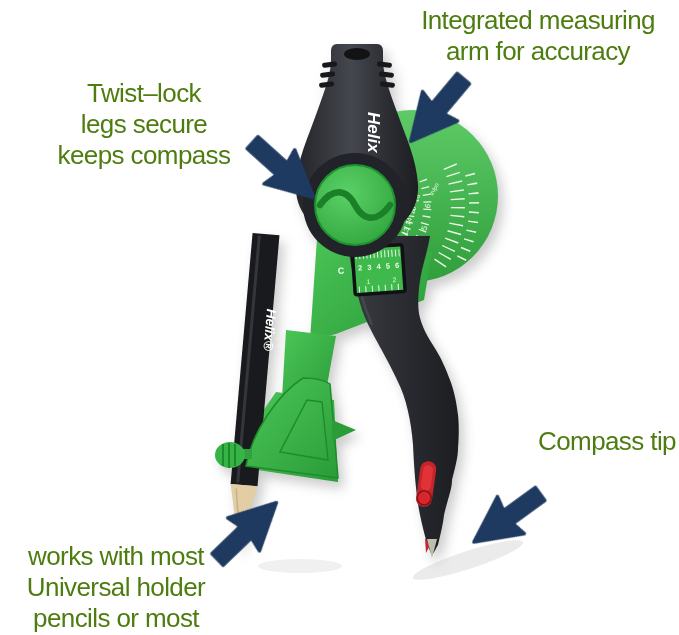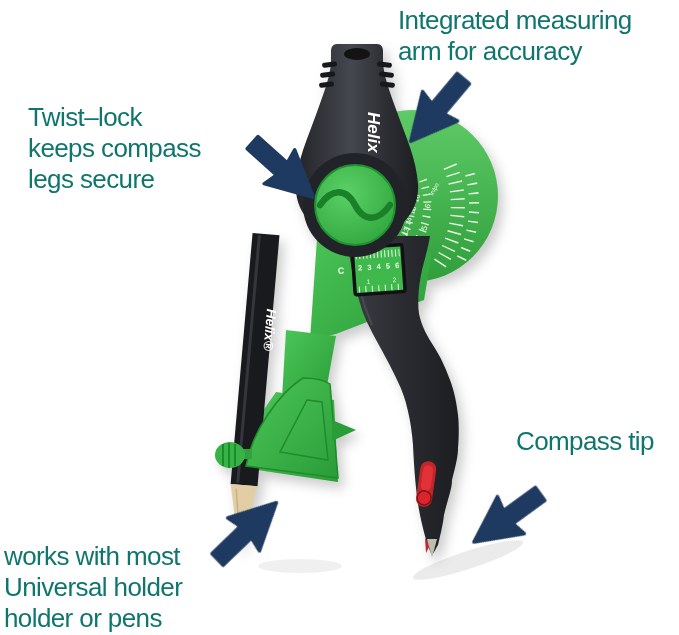--- a/index.html
+++ b/index.html
@@ -2,22 +2,22 @@
 <html><head>
 <meta charset="utf-8">
 <style>
   html,body { margin:0; padding:0; background:#fff; }
   .stage {
     position:relative; width:679px; height:635px; background:#ffffff;
     font-family:"Liberation Sans", sans-serif; overflow:hidden;
   }
   .art { position:absolute; left:0; top:0; width:679px; height:635px; }
   .callout {
-    position:absolute; color:#0f766e; font-size:26px; line-height:31px;
-    text-align:left; letter-spacing:-0.6px; font-weight:400;
+    position:absolute; color:#4d7c0f; font-size:26px; line-height:31px;
+    text-align:center; letter-spacing:-0.6px; font-weight:400;
   }
   .arrow { position:absolute; width:82px; height:52px; }
   .arrow svg { width:100%; height:100%; overflow:visible; }
   .product-shadow { filter: drop-shadow(5px 7px 6px rgba(0,0,0,0.20)); }
   text { font-family:"Liberation Sans", sans-serif; }
   .print { fill:#eefbea; }
 </style>
 </head>
 <body>
 
@@ -163,34 +163,34 @@
         <path d="M320,205 C332,188 346,188 355,205 C364,222 378,222 390,205" stroke="#1a8128" stroke-width="6.5" fill="none" stroke-linecap="round"></path>
       </g>
     </g>
   </svg>
 
   <div class="callout" style="left:398px; top:5px; width:280px;">
     <div>Integrated measuring</div>
     <div>arm for accuracy</div>
   </div>
 
-  <div class="callout" style="left:28px; top:102px; width:232px;">
+  <div class="callout" style="left:28px; top:78px; width:232px;">
     <div>Twist–lock</div>
+    <div>legs secure</div>
     <div>keeps compass</div>
-    <div>legs secure</div>
   </div>
 
   <div class="callout" style="left:516px; top:426px; width:182px;">
     <div>Compass tip</div>
   </div>
 
   <div class="callout" style="left:4px; top:541px; width:224px;">
     <div>works with most</div>
     <div>Universal holder</div>
-    <div>holder or pens</div>
+    <div>pencils or most</div>
   </div>
 
   <div class="arrow" style="left:396px; top:84px; transform:rotate(130deg);">
     <svg viewBox="0 0 100 62">
         <polygon points="0,21 48,21 44,3 100,31 44,59 48,41 0,41" stroke-linejoin="round" stroke-width="4" stroke="#1e3a61" fill="#1e3a61"></polygon>
       </svg>
   </div>
 
   <div class="arrow" style="left:242px; top:144px; transform:rotate(42deg);">
     <svg viewBox="0 0 100 62">

